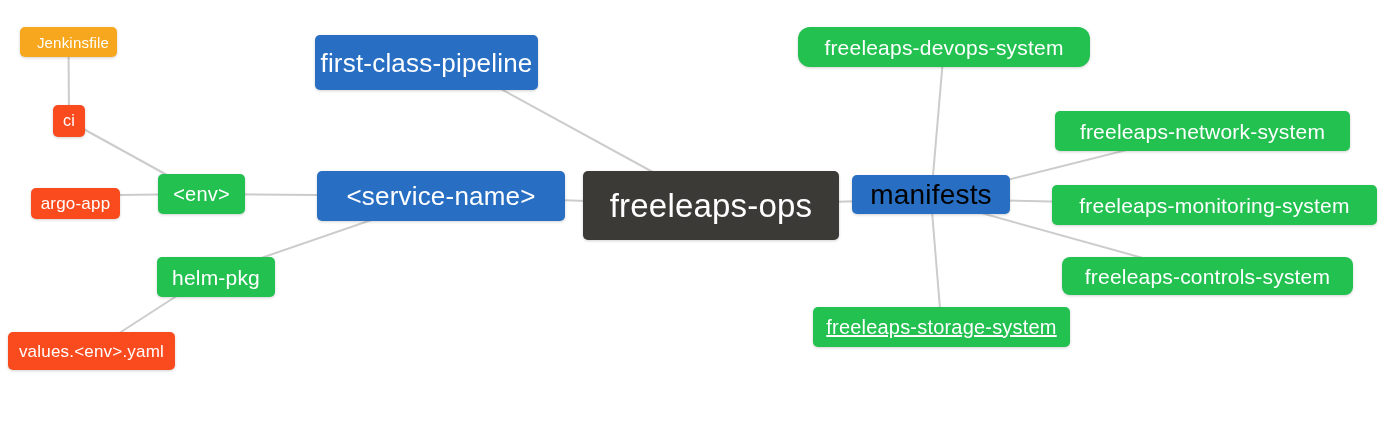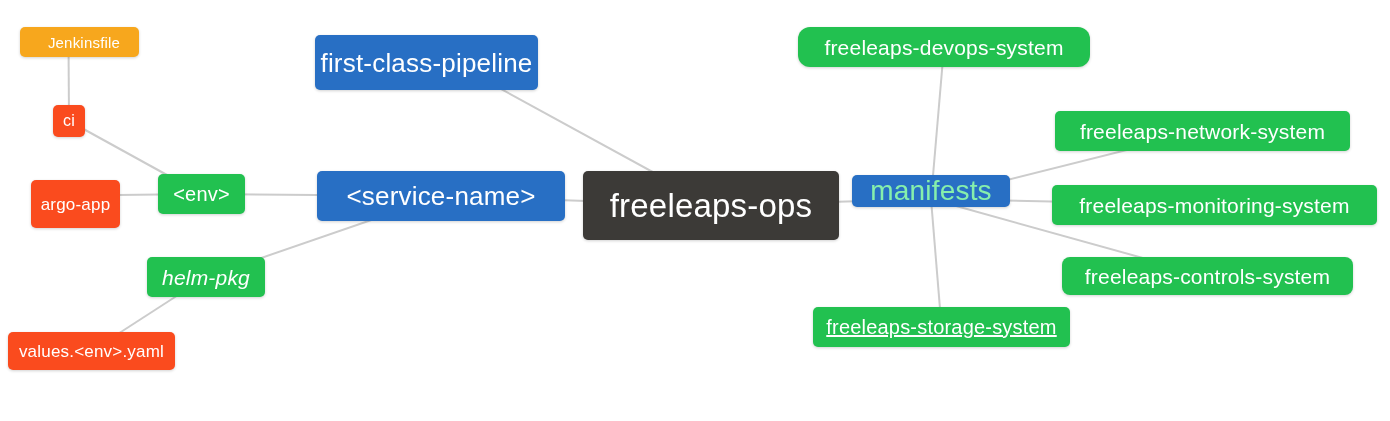--- a/index.html
+++ b/index.html
@@ -45,29 +45,29 @@
       <line x1="452.5" y1="62.5" x2="714" y2="205.5" stroke="#cccccc" stroke-width="2"></line>
       <line x1="441" y1="196" x2="714" y2="205.5" stroke="#cccccc" stroke-width="2"></line>
       <line x1="714" y1="205.5" x2="931" y2="199" stroke="#cccccc" stroke-width="2"></line>
       <line x1="931" y1="199" x2="944" y2="47" stroke="#cccccc" stroke-width="2"></line>
       <line x1="931" y1="199" x2="1202.5" y2="131" stroke="#cccccc" stroke-width="2"></line>
       <line x1="931" y1="199" x2="1214.5" y2="205" stroke="#cccccc" stroke-width="2"></line>
       <line x1="931" y1="199" x2="1207.5" y2="276" stroke="#cccccc" stroke-width="2"></line>
       <line x1="931" y1="199" x2="941.5" y2="327" stroke="#cccccc" stroke-width="2"></line>
     </svg>
   <div id="nodes">
-      <div class="node" style="left: 20px; top: 27px; width: 119px; height: 30px; font-size: 15px; background: rgb(247, 167, 29); color: rgb(255, 255, 255); padding-left: 9px;">Jenkinsfile</div>
+      <div class="node" style="left: 20px; top: 27px; width: 97px; height: 30px; font-size: 15px; background: rgb(247, 167, 29); color: rgb(255, 255, 255); padding-left: 9px;">Jenkinsfile</div>
       <div class="node" style="left: 53px; top: 105px; width: 32px; height: 32px; font-size: 16px; background: rgb(250, 75, 30); color: rgb(255, 255, 255);">ci</div>
-      <div class="node" style="left: 31px; top: 180px; width: 89px; height: 48px; font-size: 17px; background: rgb(250, 75, 30); color: rgb(255, 255, 255);">argo-app</div>
+      <div class="node" style="left: 31px; top: 188px; width: 89px; height: 31px; font-size: 17px; background: rgb(250, 75, 30); color: rgb(255, 255, 255);">argo-app</div>
       <div class="node" style="left: 158px; top: 174px; width: 87px; height: 40px; font-size: 20px; background: rgb(34, 193, 80); color: rgb(255, 255, 255);">&lt;env&gt;</div>
       <div class="node" style="left: 315px; top: 35px; width: 223px; height: 55px; font-size: 26px; background: rgb(40, 111, 196); color: rgb(255, 255, 255); text-align: right;">first-class-pipeline</div>
       <div class="node" style="left: 317px; top: 171px; width: 248px; height: 50px; font-size: 26px; background: rgb(40, 111, 196); color: rgb(255, 255, 255);">&lt;service-name&gt;</div>
       <div class="node" style="left: 583px; top: 171px; width: 256px; height: 69px; font-size: 33px; background: rgb(60, 58, 55); color: rgb(255, 255, 255);">freeleaps-ops</div>
-      <div class="node" style="left: 852px; top: 175px; width: 158px; height: 32px; font-size: 28px; background: rgb(40, 111, 196); color: #86efac;">manifests</div>
-      <div class="node" style="left: 147px; top: 257px; width: 118px; height: 40px; font-size: 21px; background: rgb(34, 193, 80); color: rgb(255, 255, 255); font-style: italic;">helm-pkg</div>
+      <div class="node" style="left: 852px; top: 175px; width: 158px; height: 39px; font-size: 28px; background: rgb(40, 111, 196); color: #000000;">manifests</div>
+      <div class="node" style="left: 157px; top: 257px; width: 118px; height: 40px; font-size: 21px; background: rgb(34, 193, 80); color: rgb(255, 255, 255);">helm-pkg</div>
       <div class="node" style="left: 8px; top: 332px; width: 167px; height: 38px; font-size: 17px; background: rgb(250, 75, 30); color: rgb(255, 255, 255);">values.&lt;env&gt;.yaml</div>
       <div class="node" style="left: 798px; top: 27px; width: 292px; height: 40px; font-size: 21px; background: rgb(34, 193, 80); color: rgb(255, 255, 255); border-radius: 12px;">freeleaps-devops-system</div>
       <div class="node" style="left: 1055px; top: 111px; width: 295px; height: 40px; font-size: 21px; background: rgb(34, 193, 80); color: rgb(255, 255, 255);">freeleaps-network-system</div>
       <div class="node" style="left: 1052px; top: 185px; width: 325px; height: 40px; font-size: 21px; background: rgb(34, 193, 80); color: rgb(255, 255, 255); text-align: right;">freeleaps-monitoring-system</div>
       <div class="node" style="left: 1062px; top: 257px; width: 291px; height: 38px; font-size: 21px; background: rgb(34, 193, 80); color: rgb(255, 255, 255); border-radius: 8px;">freeleaps-controls-system</div>
       <div class="node" style="left: 813px; top: 307px; width: 257px; height: 40px; font-size: 20px; background: rgb(34, 193, 80); color: rgb(255, 255, 255); text-decoration: underline;">freeleaps-storage-system</div>
     </div>
 </div>
 
 </body></html>

